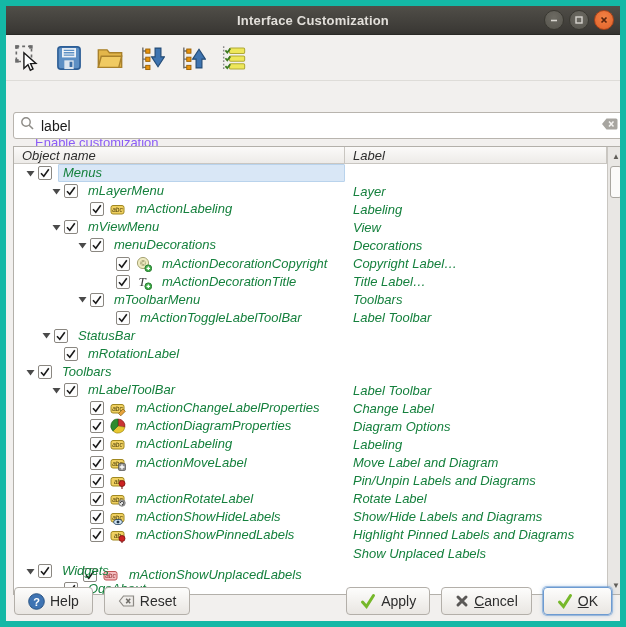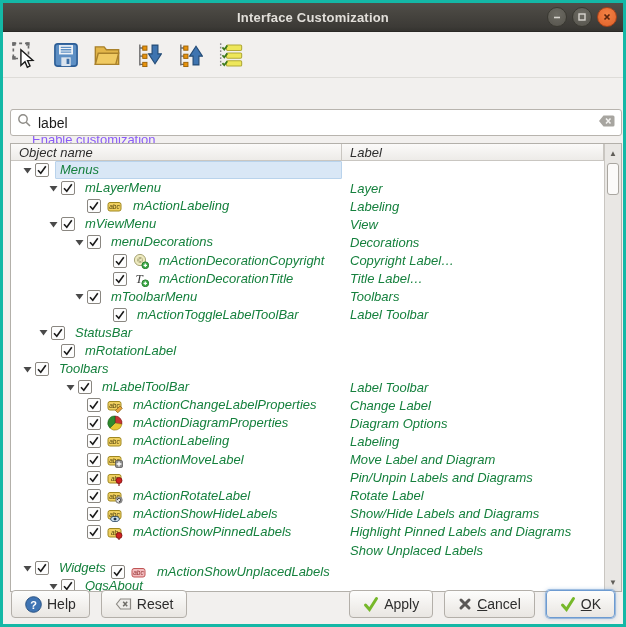--- a/index.html
+++ b/index.html
@@ -1,19 +1,19 @@
 <!DOCTYPE html>
 <html><head>
 <meta charset="utf-8">
 <style>
   * { margin:0; padding:0; box-sizing:border-box; }
   html,body { width:626px; height:627px; font-family:"Liberation Sans", sans-serif; }
   .window {
     position:relative; width:626px; height:627px; background:#f2f0ee;
-    border:3px solid #14b8a6; overflow:hidden;
+    border:6px solid #14b8a6; overflow:hidden;
   }
   
   .titlebar {
     position:absolute; left:0; top:0; right:0; height:29px;
     background:linear-gradient(#504e48, #3c3a36 85%, #34332f);
     border-bottom:1px solid #2a2925;
     display:flex; align-items:center; justify-content:center;
   }
   .title-text { color:#e2dfda; font-size:13px; font-weight:bold; letter-spacing:.2px; }
   .win-controls { position:absolute; right:6px; top:4px; display:flex; gap:5px; }
@@ -384,21 +384,21 @@
             </span>
             <span class="cb-slot"><svg width="14" height="14">
                 <rect x="0.5" y="0.5" width="13" height="13" rx="1.5" fill="#fdfdfd" stroke="#8a8781"></rect>
                 <path d="M3 7.2 l2.8 3 l5 -7" stroke="#1a1a1a" stroke-width="1.6" fill="none"></path>
               </svg></span>
             <span class="nm">Toolbars</span>
           </div>
           <div class="label-cell"></div>
         </div>
         <div class="trow">
-          <div class="name-cell" style="padding-left: 51px;">
+          <div class="name-cell" style="padding-left: 34px;">
             <span class="arrow-slot">
               <svg width="9" height="9">
                 <path d="M0.5 2 L8.5 2 L4.5 7.5 Z" fill="#4a4a4a"></path>
               </svg>
             </span>
             <span class="cb-slot"><svg width="14" height="14">
                 <rect x="0.5" y="0.5" width="13" height="13" rx="1.5" fill="#fdfdfd" stroke="#8a8781"></rect>
                 <path d="M3 7.2 l2.8 3 l5 -7" stroke="#1a1a1a" stroke-width="1.6" fill="none"></path>
               </svg></span>
             <span class="nm">mLabelToolBar</span>
@@ -532,21 +532,21 @@
                 <rect x="1" y="4.5" width="13" height="8.5" rx="2" fill="#f0d060" stroke="#a08820"></rect>
                 <text x="7.5" y="11" text-anchor="middle" font-size="6.5" fill="#4a3c08" font-family="Liberation Sans, sans-serif">ab</text>
                 <circle cx="12" cy="11.5" r="3" fill="#cc2222" stroke="#7a0f0f" stroke-width="0.8"></circle>
                 <path d="M12 14.5 V16" stroke="#7a0f0f" stroke-width="1.1"></path>
               </svg></span>
             <span class="nm">mActionShowPinnedLabels</span>
           </div>
           <div class="label-cell">Highlight Pinned Labels and Diagrams</div>
         </div>
         <div class="trow">
-          <div class="name-cell" style="padding-left: 84px; margin-top: 44px;">
+          <div class="name-cell" style="padding-left: 53px; margin-top: 44px;">
             <span class="arrow-slot"></span>
             <span class="cb-slot"><svg width="14" height="14">
                 <rect x="0.5" y="0.5" width="13" height="13" rx="1.5" fill="#fdfdfd" stroke="#8a8781"></rect>
                 <path d="M3 7.2 l2.8 3 l5 -7" stroke="#1a1a1a" stroke-width="1.6" fill="none"></path>
               </svg></span>
             <span class="ricon"><svg width="16" height="16">
                 <rect x="1" y="4.5" width="13" height="8.5" rx="2" fill="#f3bcbf" stroke="#c05555"></rect>
                 <text x="7.5" y="11" text-anchor="middle" font-size="6.5" fill="#8c2a2a" font-family="Liberation Sans, sans-serif">abc</text>
               </svg></span>
             <span class="nm">mActionShowUnplacedLabels</span>

